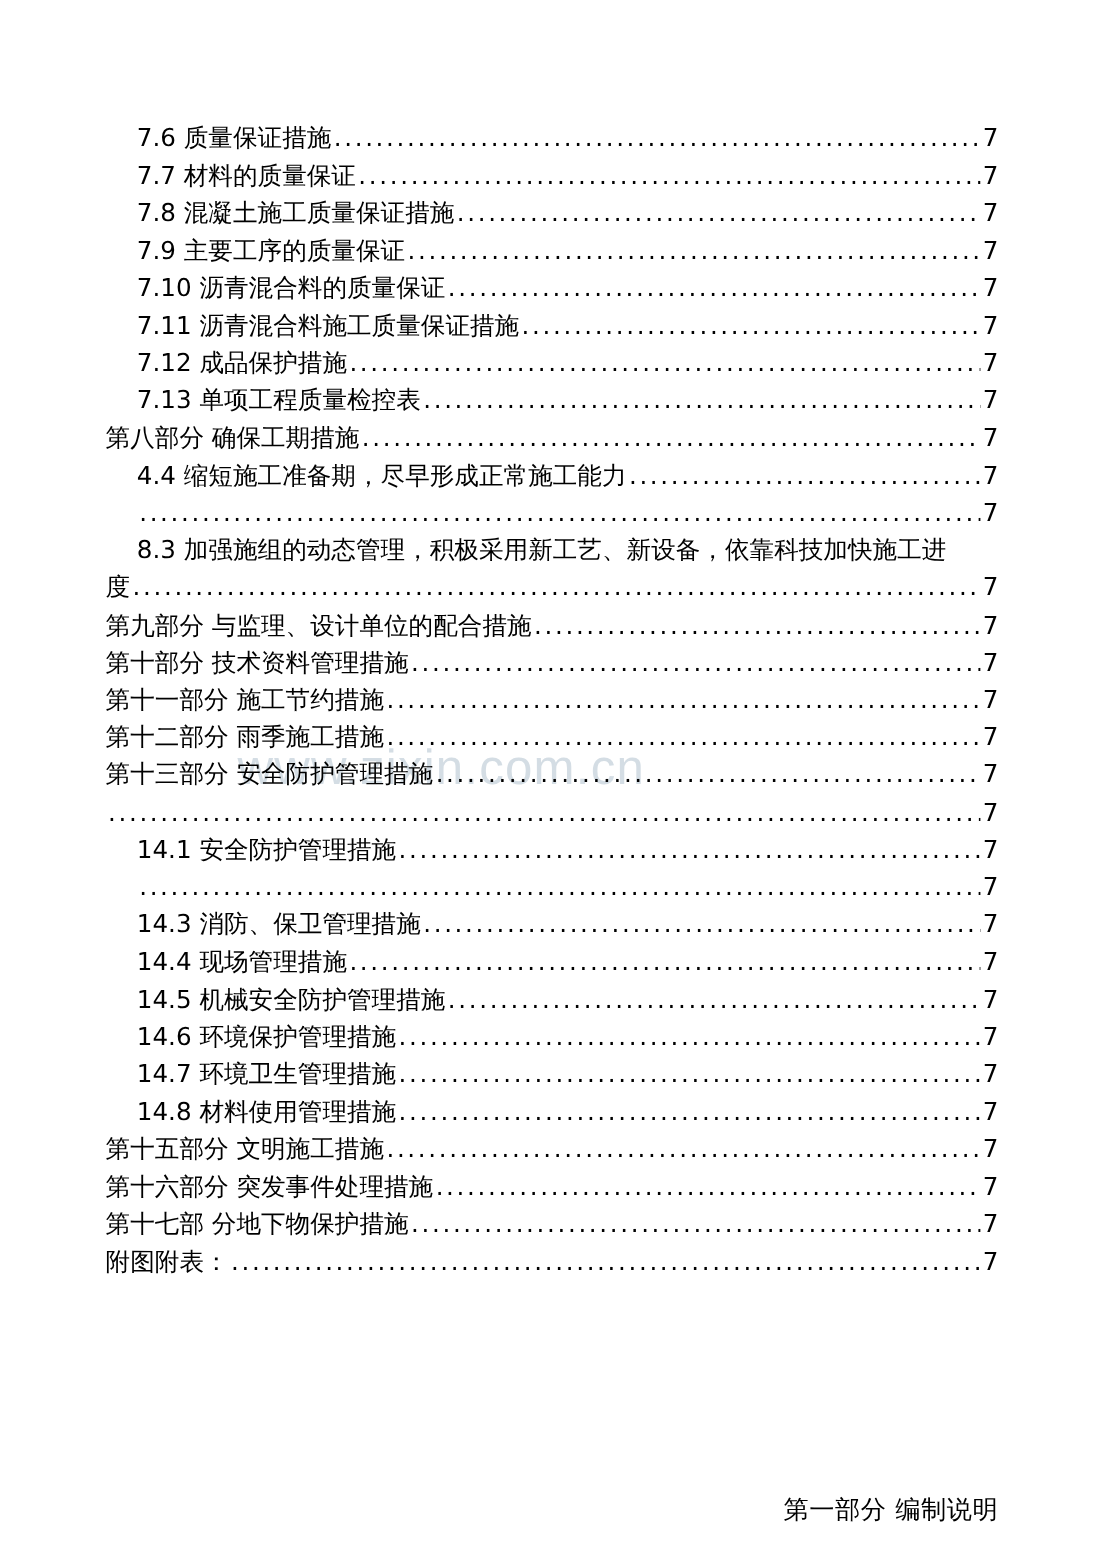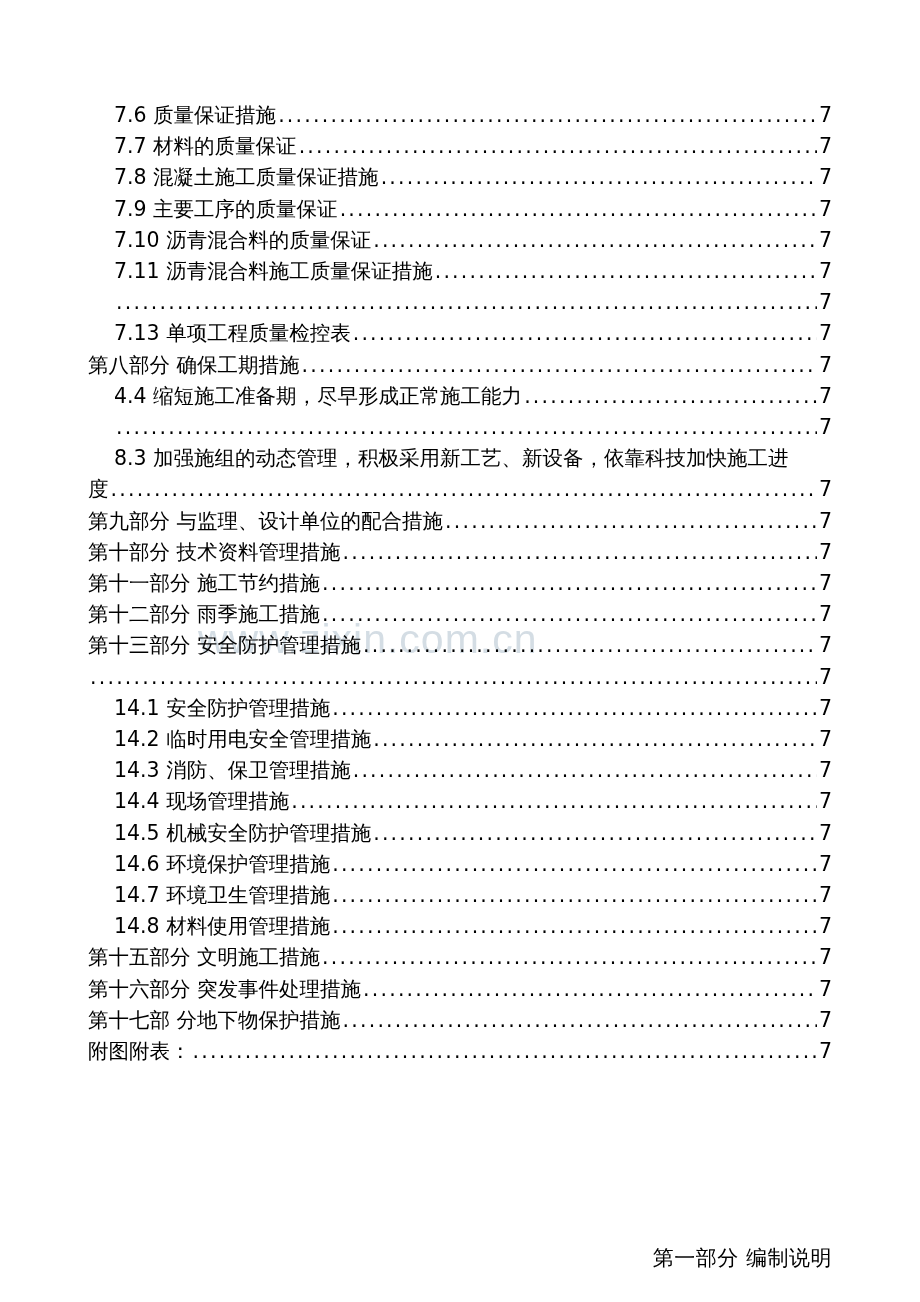--- a/index.html
+++ b/index.html
@@ -123,20 +123,21 @@
         <span class="txt">7.10    沥青混合料的质量保证</span>
         <span class="dots">.........................................................................................</span>
         <span class="pg">7</span>
       </div>
       <div class="toc-line indent-1">
         <span class="txt">7.11  沥青混合料施工质量保证措施</span>
         <span class="dots">.........................................................................................</span>
         <span class="pg">7</span>
       </div>
       <div class="toc-line indent-1">
+        <span class="txt">7.12 成品保护措施</span>
         <span class="dots">.........................................................................................</span>
         <span class="pg">7</span>
       </div>
       <div class="toc-line indent-1">
         <span class="txt">7.13  单项工程质量检控表</span>
         <span class="dots">.........................................................................................</span>
         <span class="pg">7</span>
       </div>
       <div class="toc-line indent-0">
         <span class="txt">第八部分   确保工期措施</span>
@@ -188,21 +189,20 @@
       <div class="toc-line indent-0">
         <span class="dots">.........................................................................................</span>
         <span class="pg">7</span>
       </div>
       <div class="toc-line indent-1">
         <span class="txt">14.1   安全防护管理措施</span>
         <span class="dots">.........................................................................................</span>
         <span class="pg">7</span>
       </div>
       <div class="toc-line indent-1">
-        <span class="txt">14.2   临时用电安全管理措施</span>
         <span class="dots">.........................................................................................</span>
         <span class="pg">7</span>
       </div>
       <div class="toc-line indent-1">
         <span class="txt">14.3   消防、保卫管理措施</span>
         <span class="dots">.........................................................................................</span>
         <span class="pg">7</span>
       </div>
       <div class="toc-line indent-1">
         <span class="txt">14.4   现场管理措施</span>

